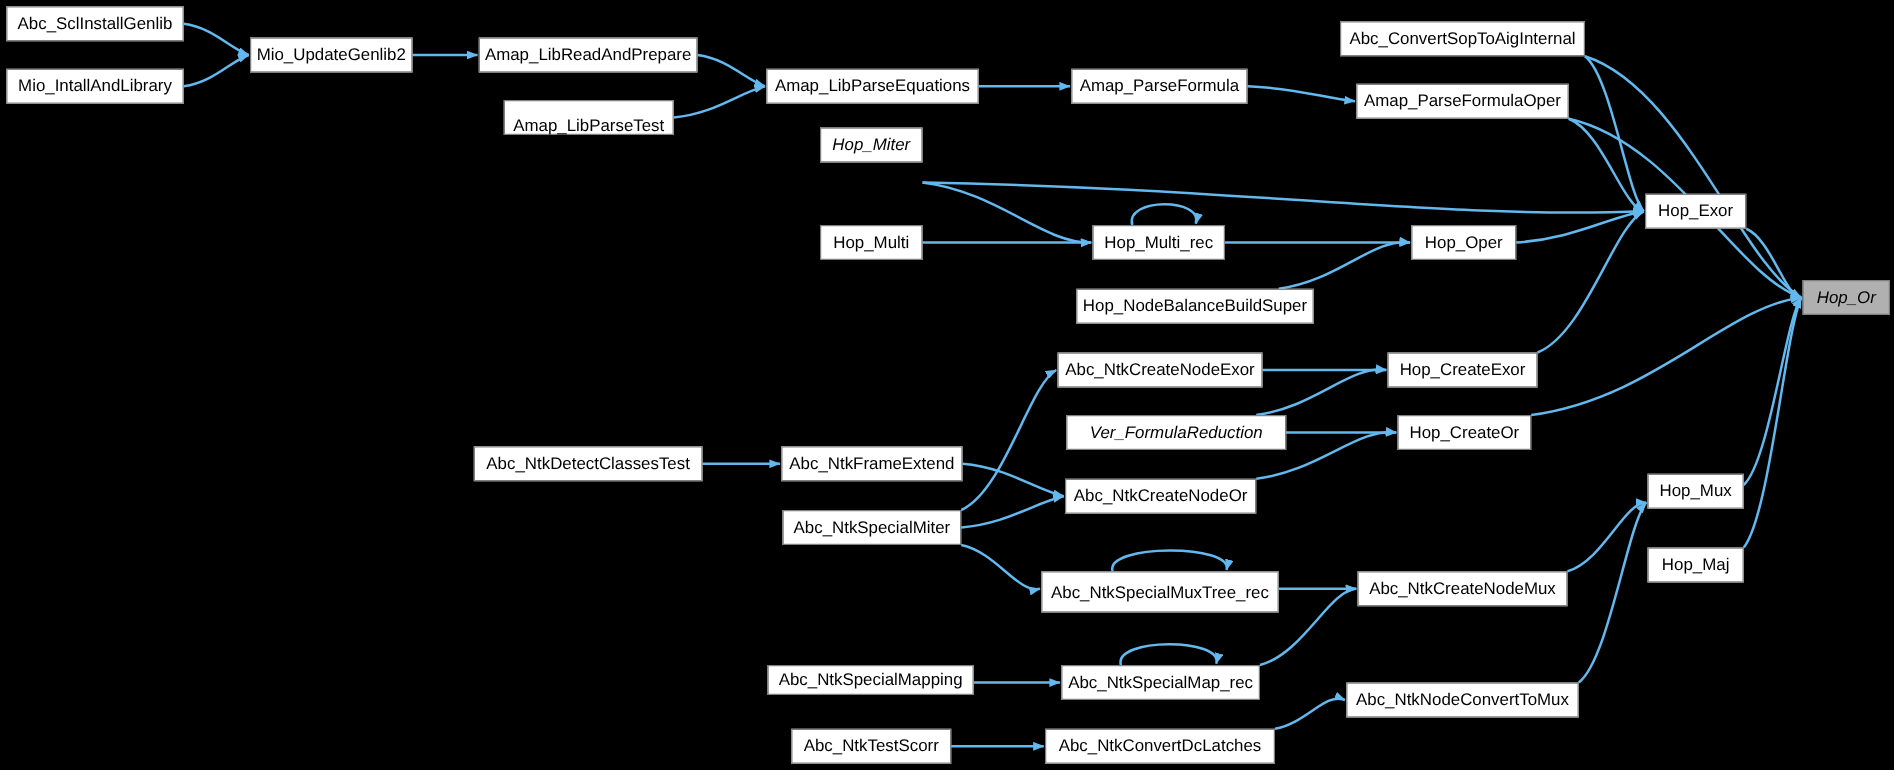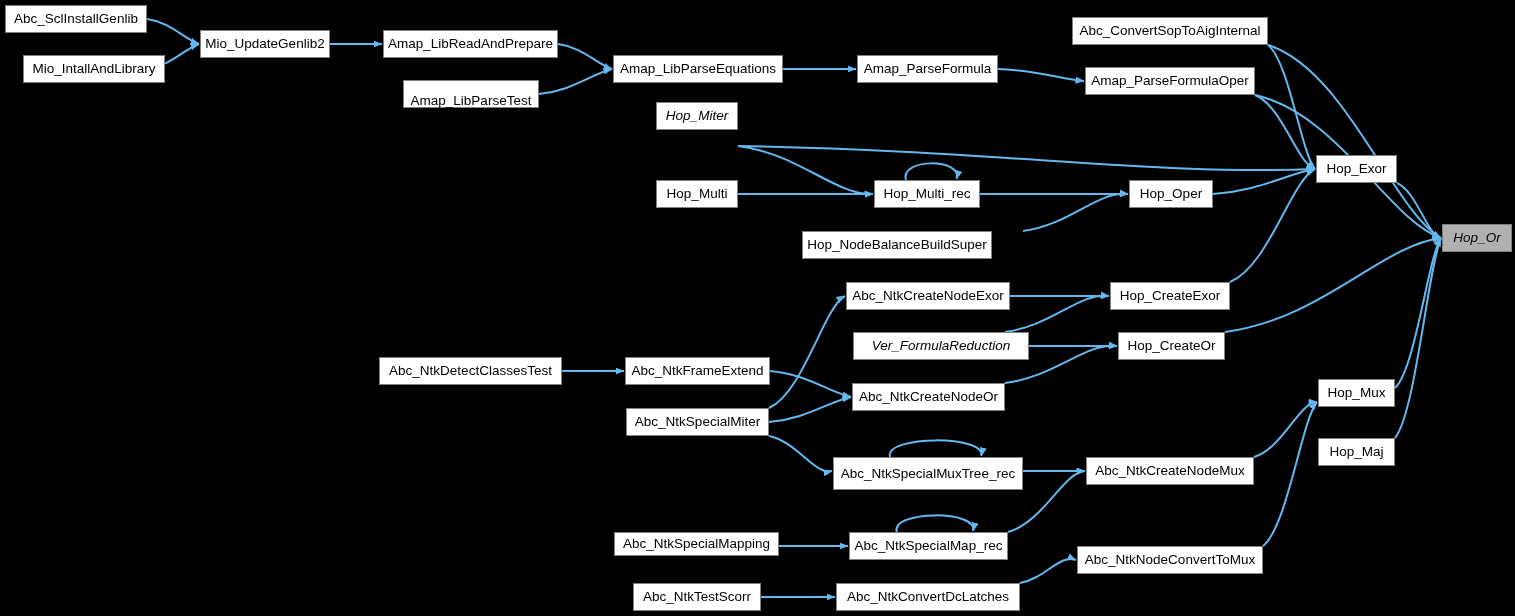--- a/index.html
+++ b/index.html
@@ -62,21 +62,21 @@
         <path d="M 1008 532 C 1042.65 523, 1063.44 472, 1085 471" fill="none" stroke="#63b8ee" stroke-width="2" marker-end="url(#arrow)"></path>
         <path d="M 1263 546 C 1287.3 527.04, 1301.88 419.6, 1317 402" fill="none" stroke="#63b8ee" stroke-width="2" marker-end="url(#arrow)"></path>
         <path d="M 761 597 L 835 597" fill="none" stroke="#63b8ee" stroke-width="2" marker-end="url(#arrow)"></path>
         <path d="M 1020 583 C 1045.2 578.56, 1060.32 553.4, 1076 560" fill="none" stroke="#63b8ee" stroke-width="2" marker-end="url(#arrow)"></path>
       </g>
   </svg>
   <div id="node-layer">
       <div class="node" style="left: 5px; top: 5px; width: 142px; height: 28px;">
         <span>Abc_SclInstallGenlib</span>
       </div>
-      <div class="node" style="left: 23px; top: 55px; width: 142px; height: 28px;">
+      <div class="node" style="left: 5px; top: 55px; width: 142px; height: 28px;">
         <span>Mio_IntallAndLibrary</span>
       </div>
       <div class="node" style="left: 200px; top: 30px; width: 130px; height: 28px;">
         <span>Mio_UpdateGenlib2</span>
       </div>
       <div class="node" style="left: 383px; top: 30px; width: 175px; height: 28px;">
         <span>Amap_LibReadAndPrepare</span>
       </div>
       <div class="node" style="left: 403px; top: 80px; width: 136px; height: 28px; align-items: flex-end;">
         <span>Amap_LibParseTest</span>
@@ -104,21 +104,21 @@
       </div>
       <div class="node" style="left: 1129px; top: 180px; width: 84px; height: 28px;">
         <span>Hop_Oper</span>
       </div>
       <div class="node" style="left: 1316px; top: 155px; width: 81px; height: 28px;">
         <span>Hop_Exor</span>
       </div>
       <div class="node focus" style="left: 1442px; top: 224px; width: 70px; height: 28px;">
         <span>Hop_Or</span>
       </div>
-      <div class="node" style="left: 802px; top: 231px; width: 190px; height: 28px;">
+      <div class="node" style="left: 861px; top: 231px; width: 190px; height: 28px;">
         <span>Hop_NodeBalanceBuildSuper</span>
       </div>
       <div class="node" style="left: 846px; top: 282px; width: 164px; height: 28px;">
         <span>Abc_NtkCreateNodeExor</span>
       </div>
       <div class="node" style="left: 1110px; top: 282px; width: 120px; height: 28px;">
         <span>Hop_CreateExor</span>
       </div>
       <div class="node" style="left: 853px; top: 332px; width: 176px; height: 28px; font-style: italic;">
         <span>Ver_FormulaReduction</span>

